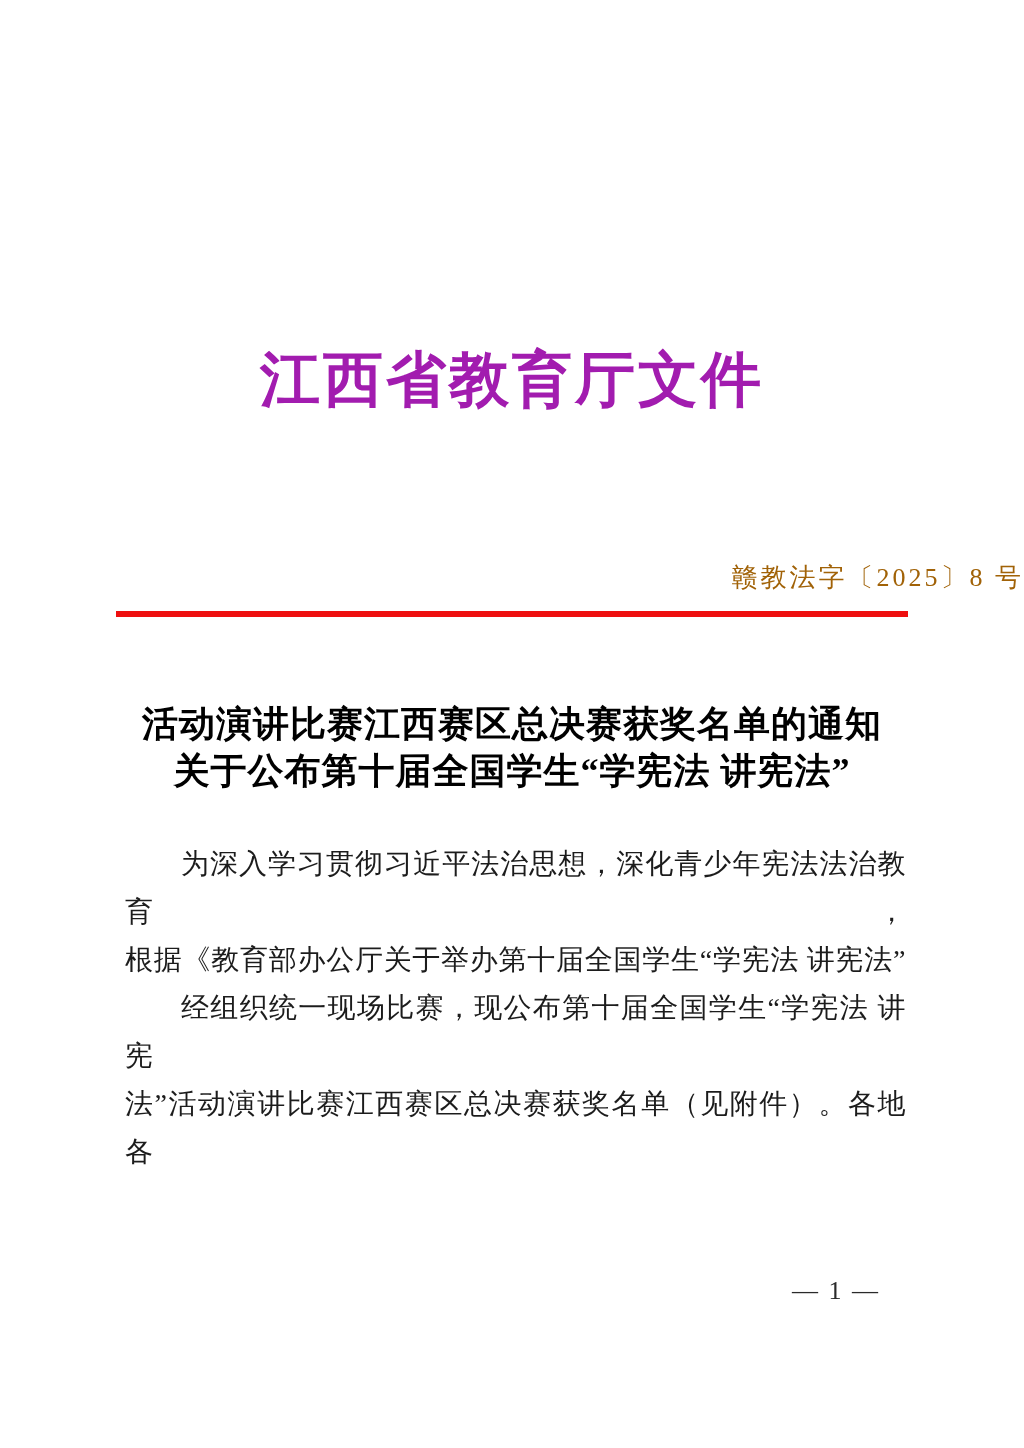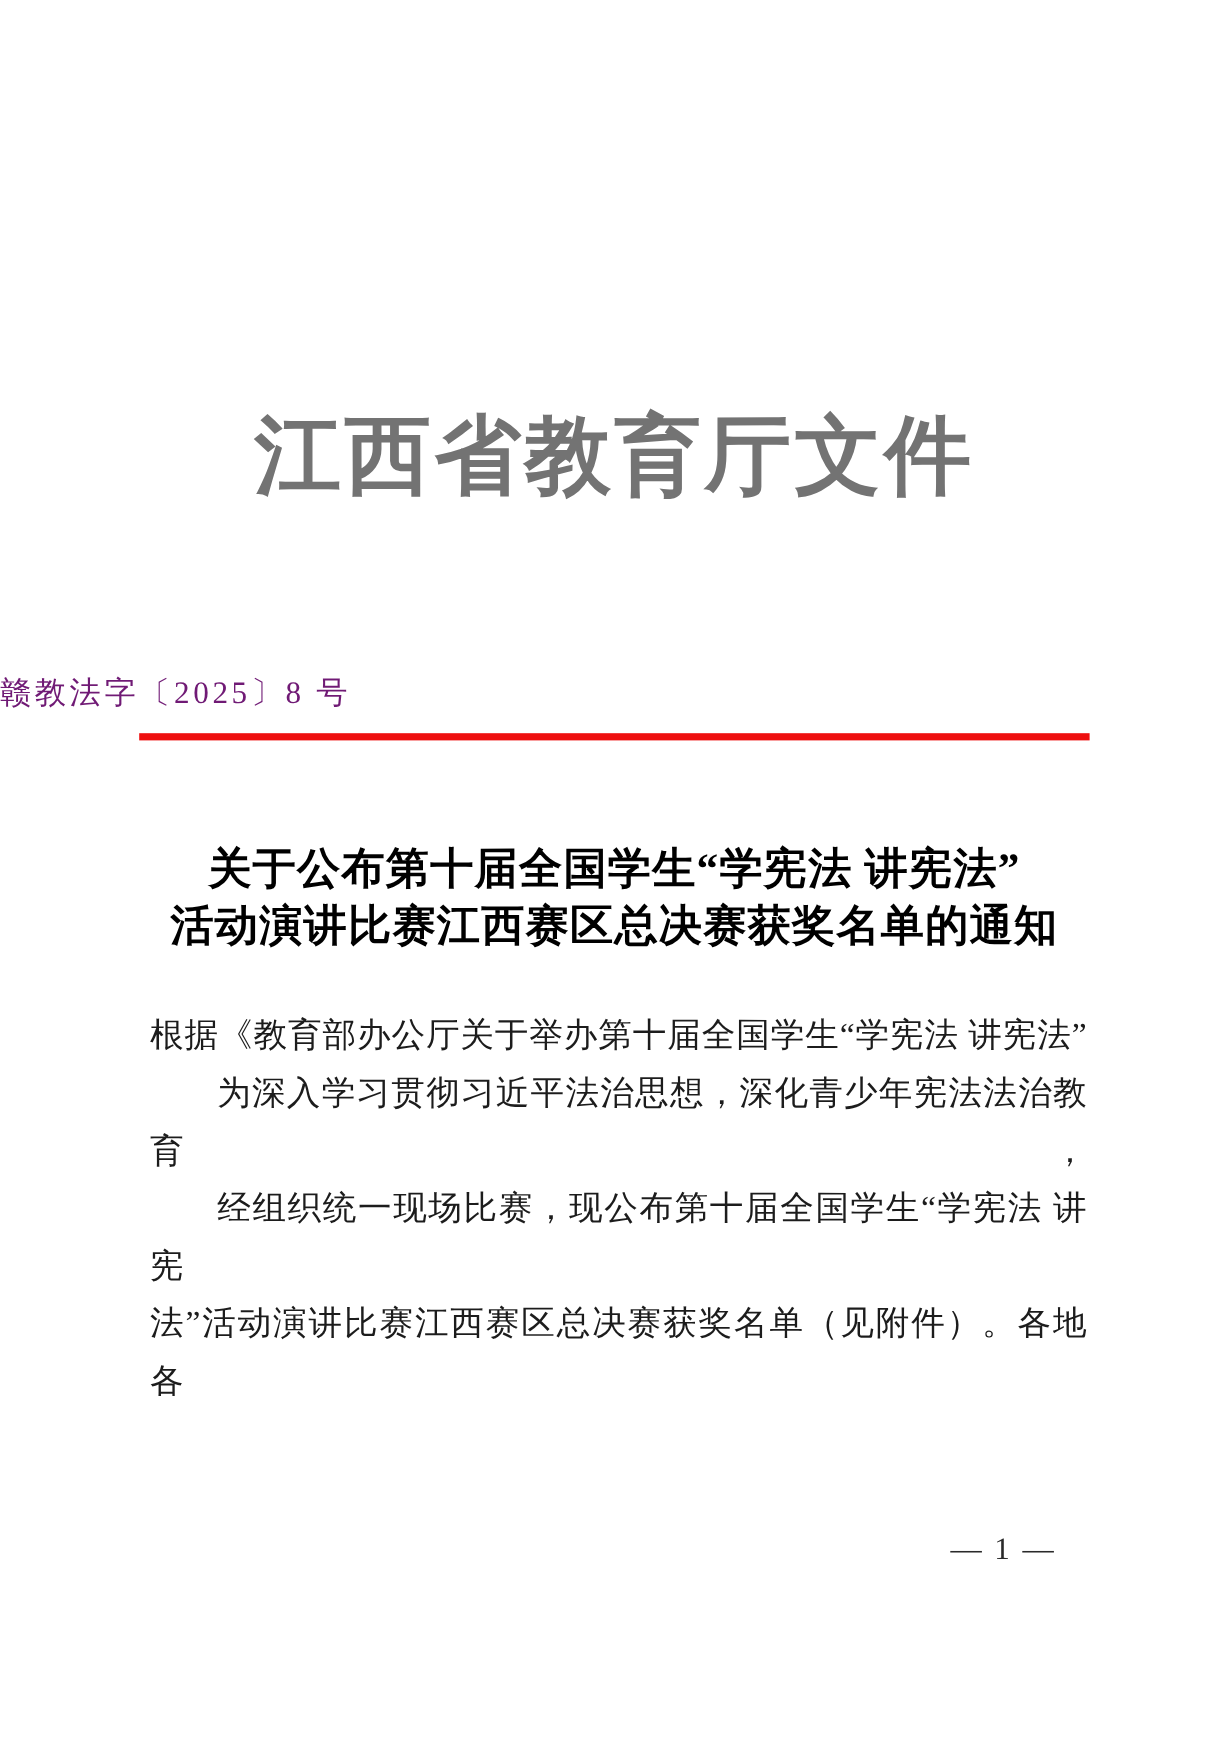--- a/index.html
+++ b/index.html
@@ -13,35 +13,35 @@
     height: 1448px;
     background: #ffffff;
     overflow: hidden;
   }
   .agency-title {
     position: absolute;
     top: 328px;
     left: 0;
     right: 0;
     text-align: center;
-    font-size: 72px;
+    font-size: 60px;
     line-height: 104px;
     font-weight: 900;
-    color: #737373;
+    color: #a21caf;
     letter-spacing: 3px;
     white-space: nowrap;
   }
   .doc-number {
     position: absolute;
     top: 560px;
     left: 0;
     right: 0;
-    text-align: left;
+    text-align: right;
     font-size: 26px;
-    color: #701a75;
+    color: #a16207;
     letter-spacing: 3px;
     white-space: nowrap;
   }
   .red-line {
     position: absolute;
     top: 611px;
     left: 116px;
     width: 792px;
     height: 6px;
     background: #ee0f0f;
@@ -91,27 +91,27 @@
 
 <div class="page">
 
   <div class="agency-title">江西省教育厅文件</div>
 
   <div class="doc-number">赣教法字〔2025〕8 号</div>
 
   <div class="red-line"></div>
 
   <div class="doc-title">
+    <div>活动演讲比赛江西赛区总决赛获奖名单的通知</div>
     <div>关于公布第十届全国学生“学宪法 讲宪法”</div>
-    <div>活动演讲比赛江西赛区总决赛获奖名单的通知</div>
   </div>
 
   <div class="doc-body">
+    <div class="line j indent">为深入学习贯彻习近平法治思想，深化青少年宪法法治教育，</div>
     <div class="line j">根据《教育部办公厅关于举办第十届全国学生“学宪法 讲宪法”</div>
-    <div class="line j indent">为深入学习贯彻习近平法治思想，深化青少年宪法法治教育，</div>
     <div class="line j indent">经组织统一现场比赛，现公布第十届全国学生“学宪法 讲宪</div>
     <div class="line j">法”活动演讲比赛江西赛区总决赛获奖名单（见附件）。各地各</div>
 
   </div>
 
   <div class="page-number">— 1 —</div>
 
 </div>
 
 </body></html>

